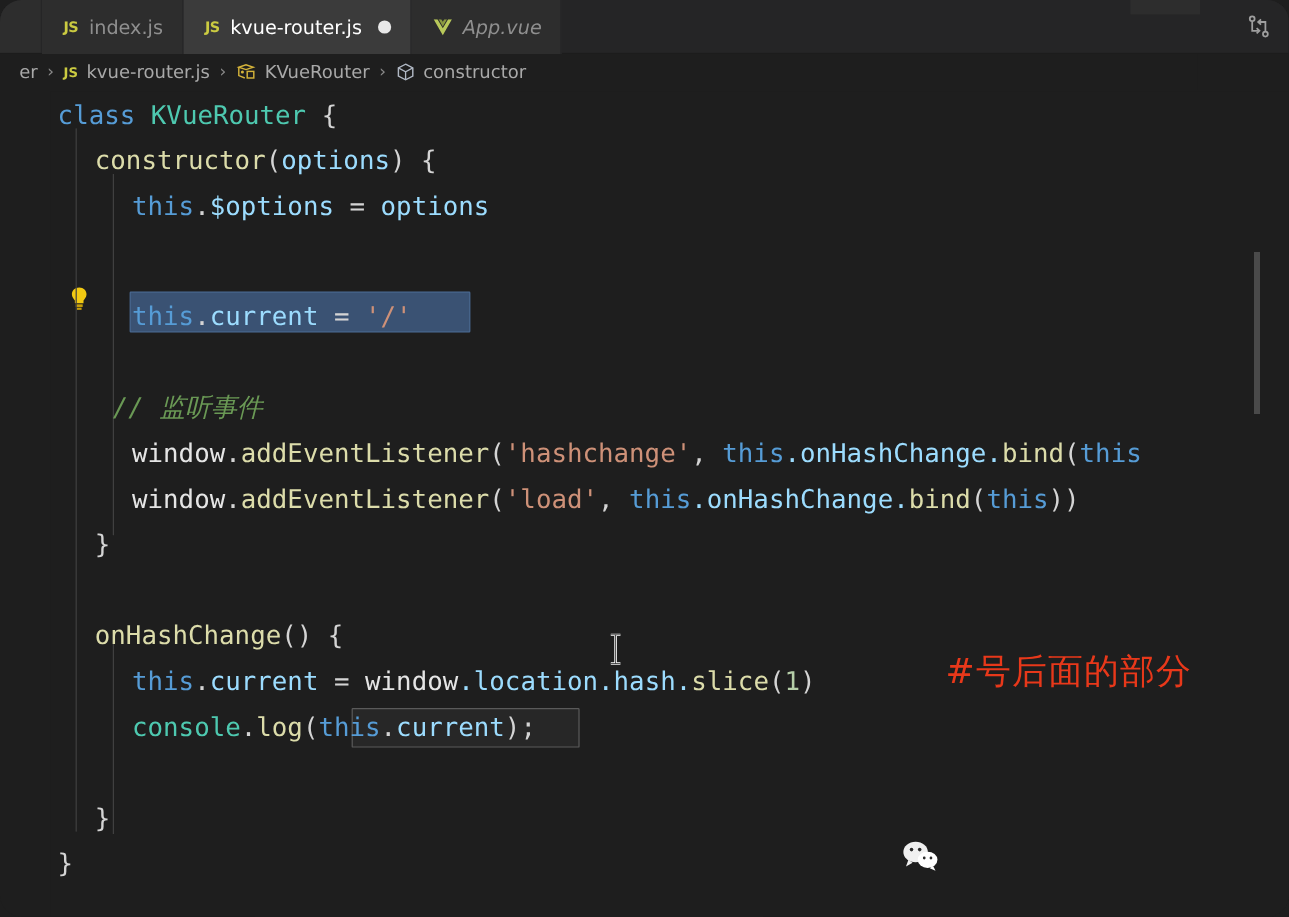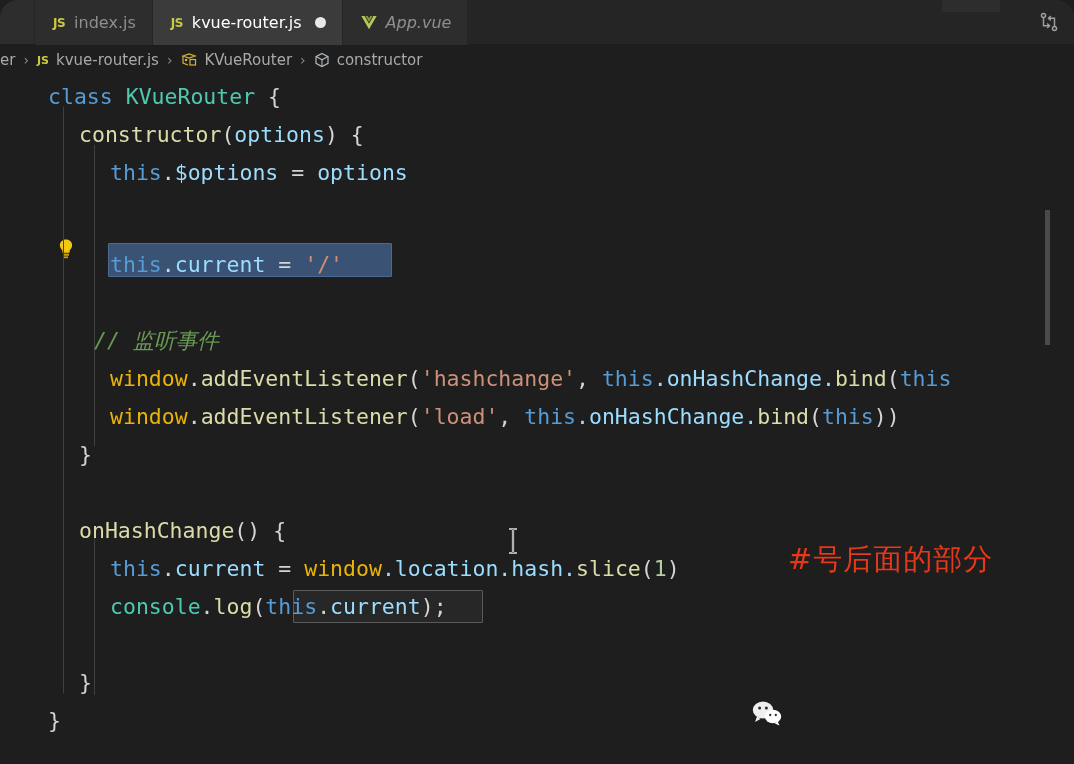--- a/index.html
+++ b/index.html
@@ -104,21 +104,21 @@
   
   .breadcrumb {
     position: absolute;
     top: 45px; left: 0;
     width: 998px;
     height: 30px;
     background: #1e1e1e;
     display: flex;
     align-items: center;
     gap: 0px;
-    padding-left: 0px;
+    padding-left: 16px;
     font-size: 15px;
     color: #a9a9a9;
     overflow: hidden;
     white-space: nowrap;
   }
   .crumb {
     display: flex;
     align-items: center;
     gap: 7px;
     cursor: pointer;
@@ -172,21 +172,21 @@
   
   .t-key      { color: #569cd6; }   
   .t-type     { color: #4ec9b0; }   
   .t-punc     { color: #d4d4d4; }
   .t-fn       { color: #dcdcaa; }   
   .t-param    { color: #9cdcfe; }   
   .t-this     { color: #569cd6; }
   .t-prop     { color: #9cdcfe; }
   .t-str      { color: #ce9178; }
   .t-comment  { color: #6a9955; font-style: italic; }
-  .t-obj      { color: #eab308; text-align: center; }
+  .t-obj      { color: #e5e5e5; text-align: center; }
   .t-num      { color: #b5cea8; }
   .t-console  { color: #4ec9b0; }
   .t-plain    { color: #d4d4d4; }
 
   
   .guide {
     position: absolute;
     width: 1px;
     background: #404040;
   }

